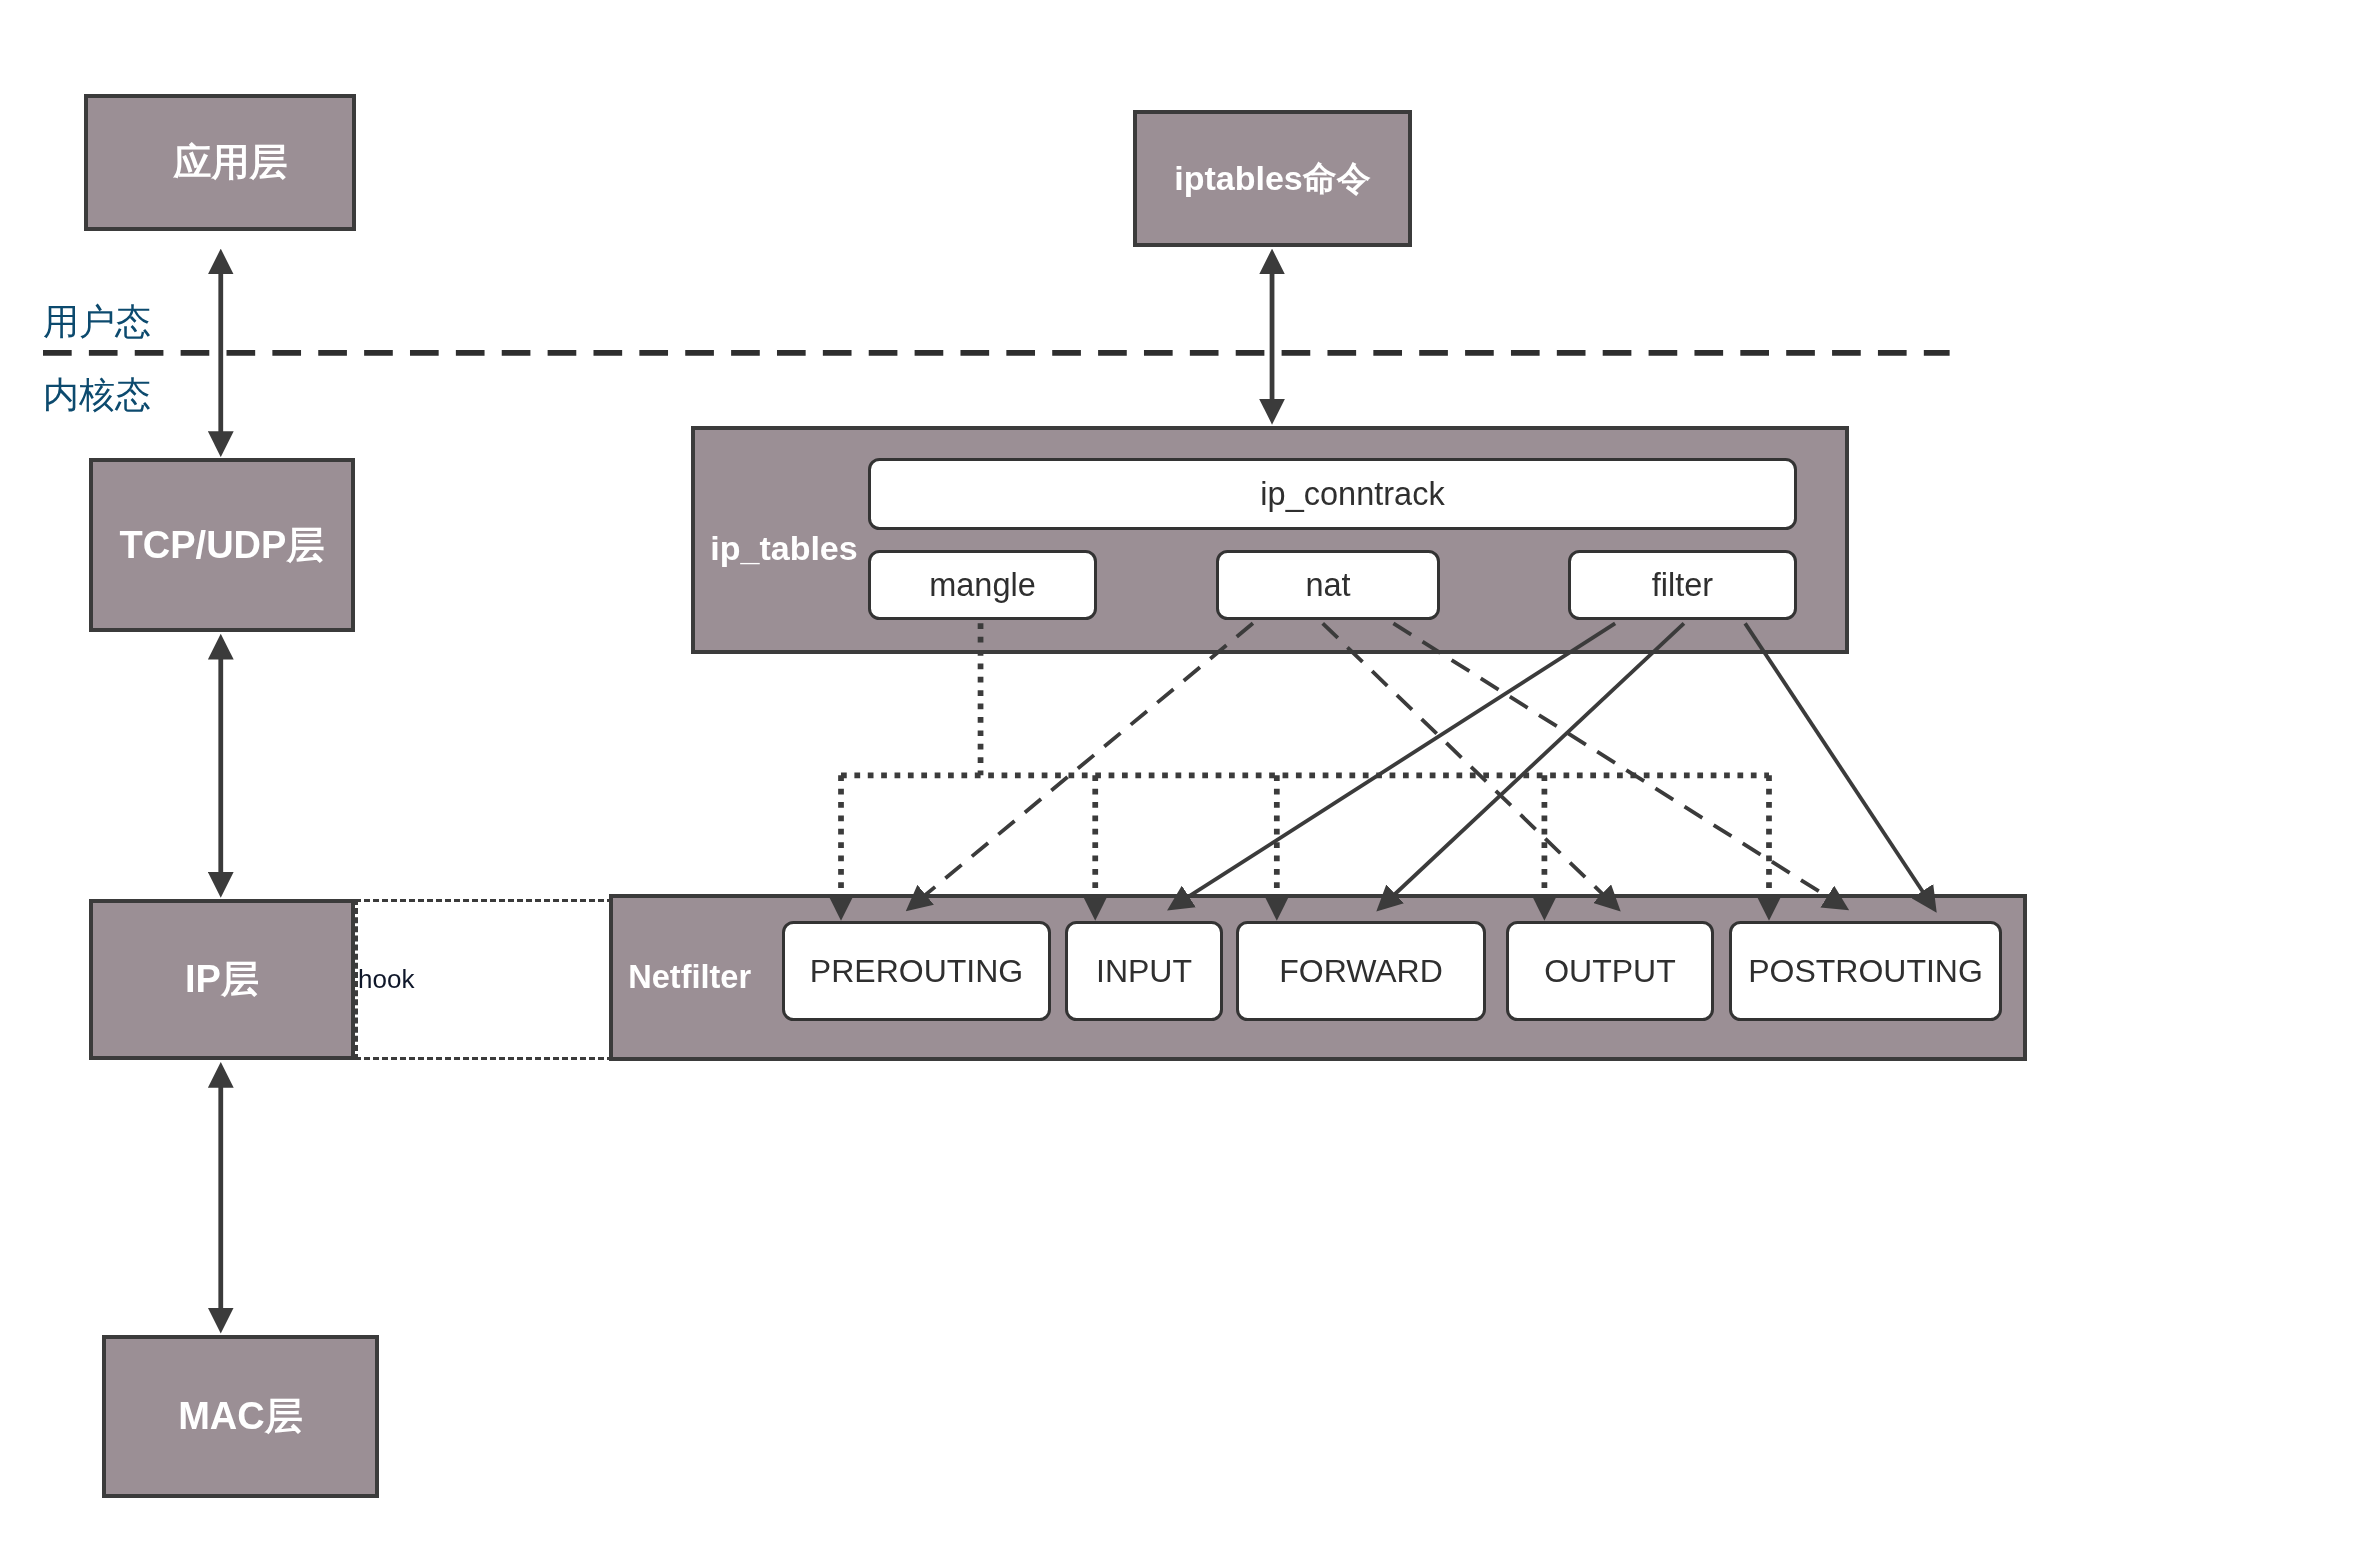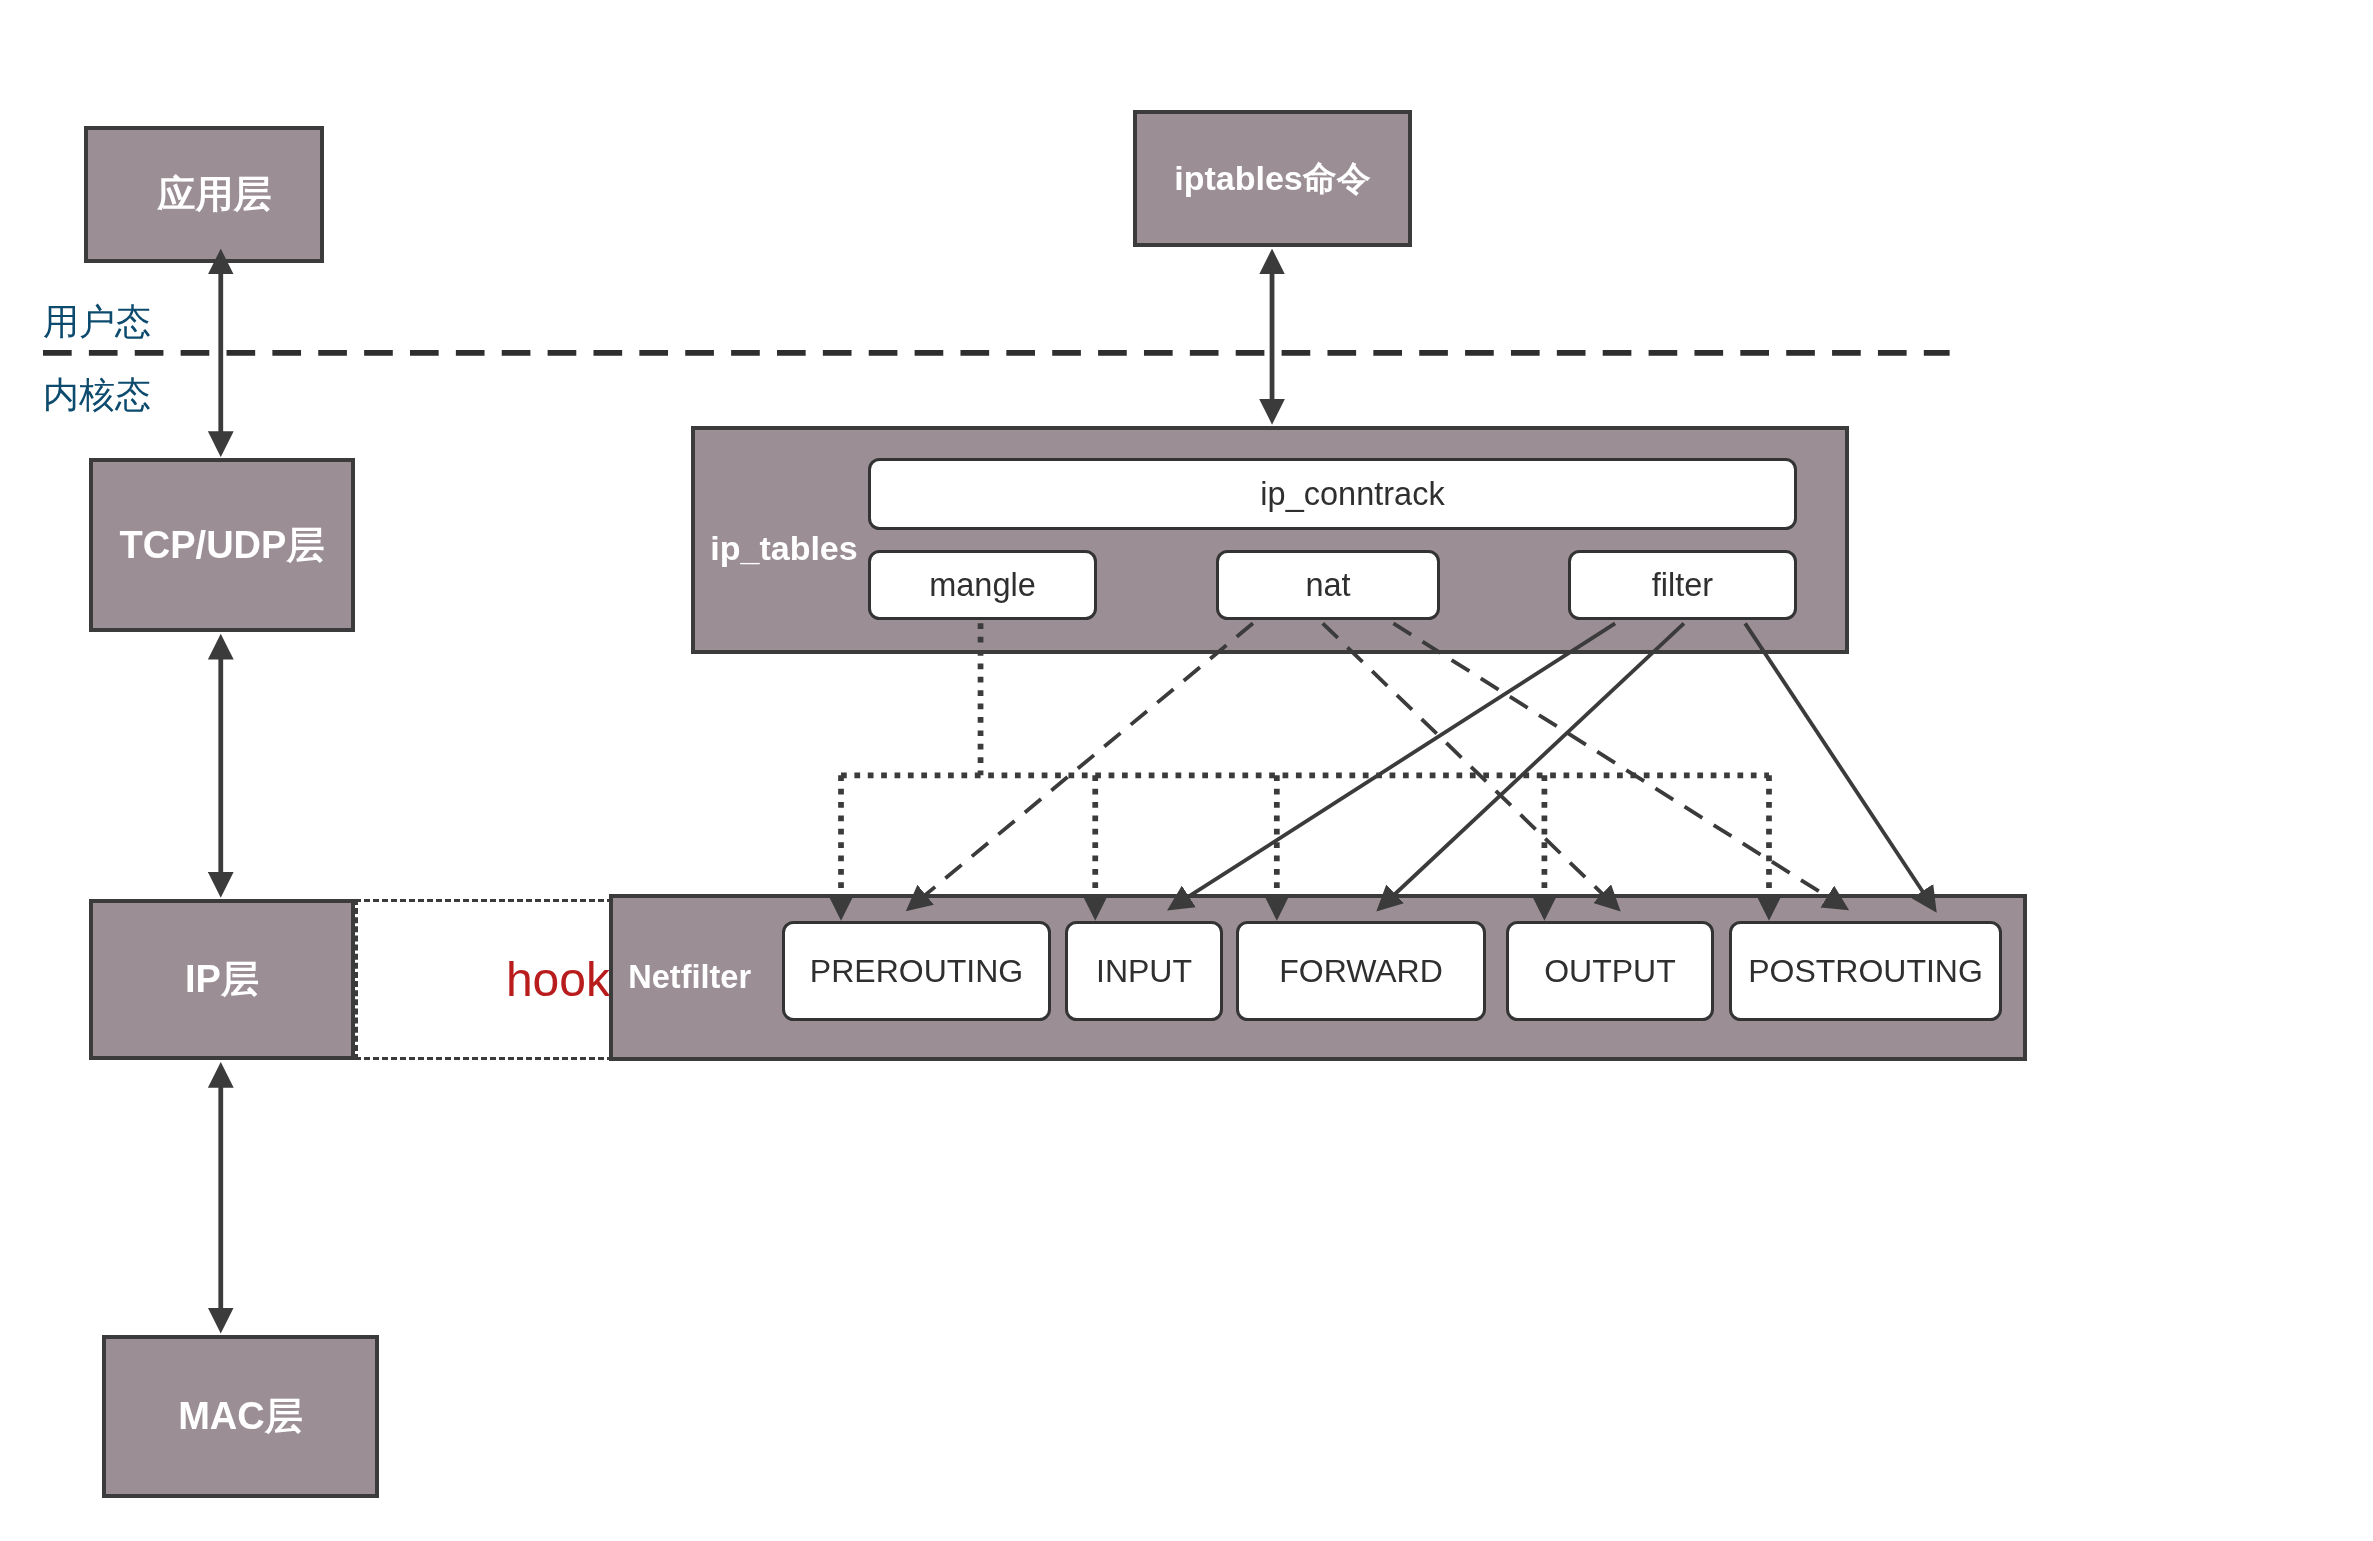--- a/index.html
+++ b/index.html
@@ -38,22 +38,22 @@
   .chain-box{font-size:32px;}
   .inner-label{
     position:absolute;
     color:#ffffff;font-weight:bold;font-size:34px;
     white-space:nowrap;
   }
   .hook-box{
     position:absolute;
     background:#ffffff;
     border:3.8px dashed #3b3b3b;
-    display:flex;align-items:center;justify-content:flex-end;
-    font-size:48px;color:#b91c1c;
+    display:flex;align-items:center;justify-content:flex-start;
+    font-size:26px;color:#0f172a;
     box-sizing:border-box;
     z-index:1;
   }
   .mode-label{
     position:absolute;
     font-size:36px;color:#0c4a6e;
     white-space:nowrap;
     z-index:3;
   }
   #overlay{
@@ -68,21 +68,21 @@
   #overlay .sep{stroke:#2e2e2e;stroke-width:6;stroke-dasharray:30 18;fill:none;}
 </style>
 </head>
 <body>
 
 <div id="stage">
 
   <div class="mode-label" style="left:43px;top:298px;">用户态</div>
   <div class="mode-label" style="left:43px;top:371px;">内核态</div>
 
-  <div class="gray-box" style="left:84px;top:126px;width:240px;height:137px;padding-left:21px;">应用层</div>
+  <div class="gray-box" style="left:84px;top:94px;width:272px;height:137px;padding-left:21px;">应用层</div>
 
   <div class="gray-box" style="left:89px;top:458px;width:266px;height:174px;">TCP/UDP层</div>
 
   <div class="gray-box" style="left:89px;top:899px;width:266px;height:161px;text-align:center;">IP层</div>
 
   <div class="gray-box" style="left:90px;top:1335px;width:277px;height:163px;margin-left:12px;">MAC层</div>
 
   <div class="gray-box" style="left:1133px;top:110px;width:279px;height:137px;font-size:34px;">iptables命令</div>
 
   <div class="container-box" style="left:691px;top:426px;width:1158px;height:228px;">

